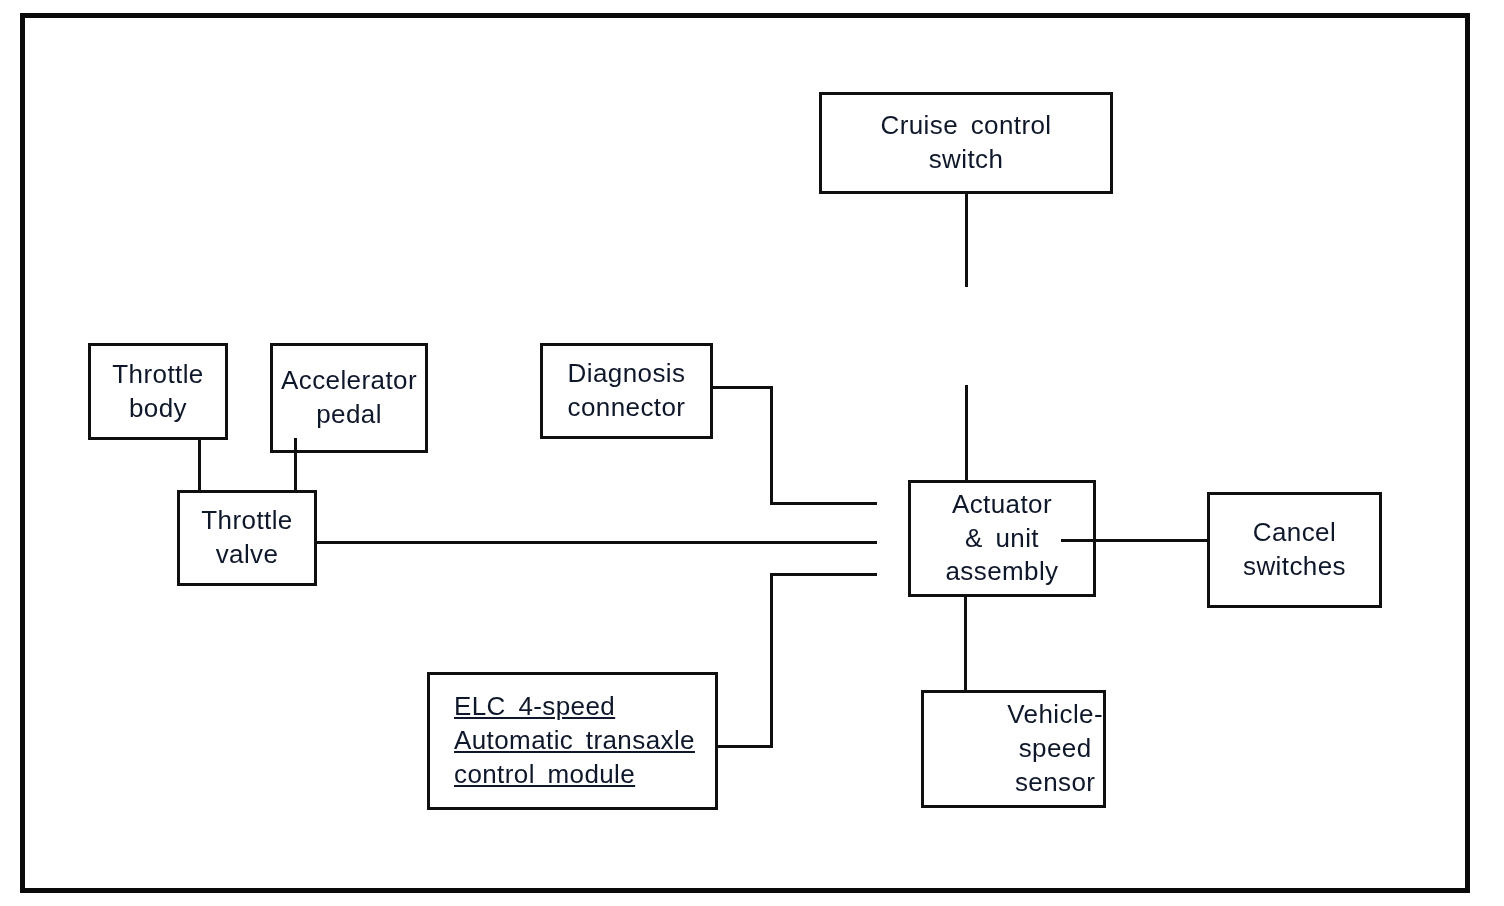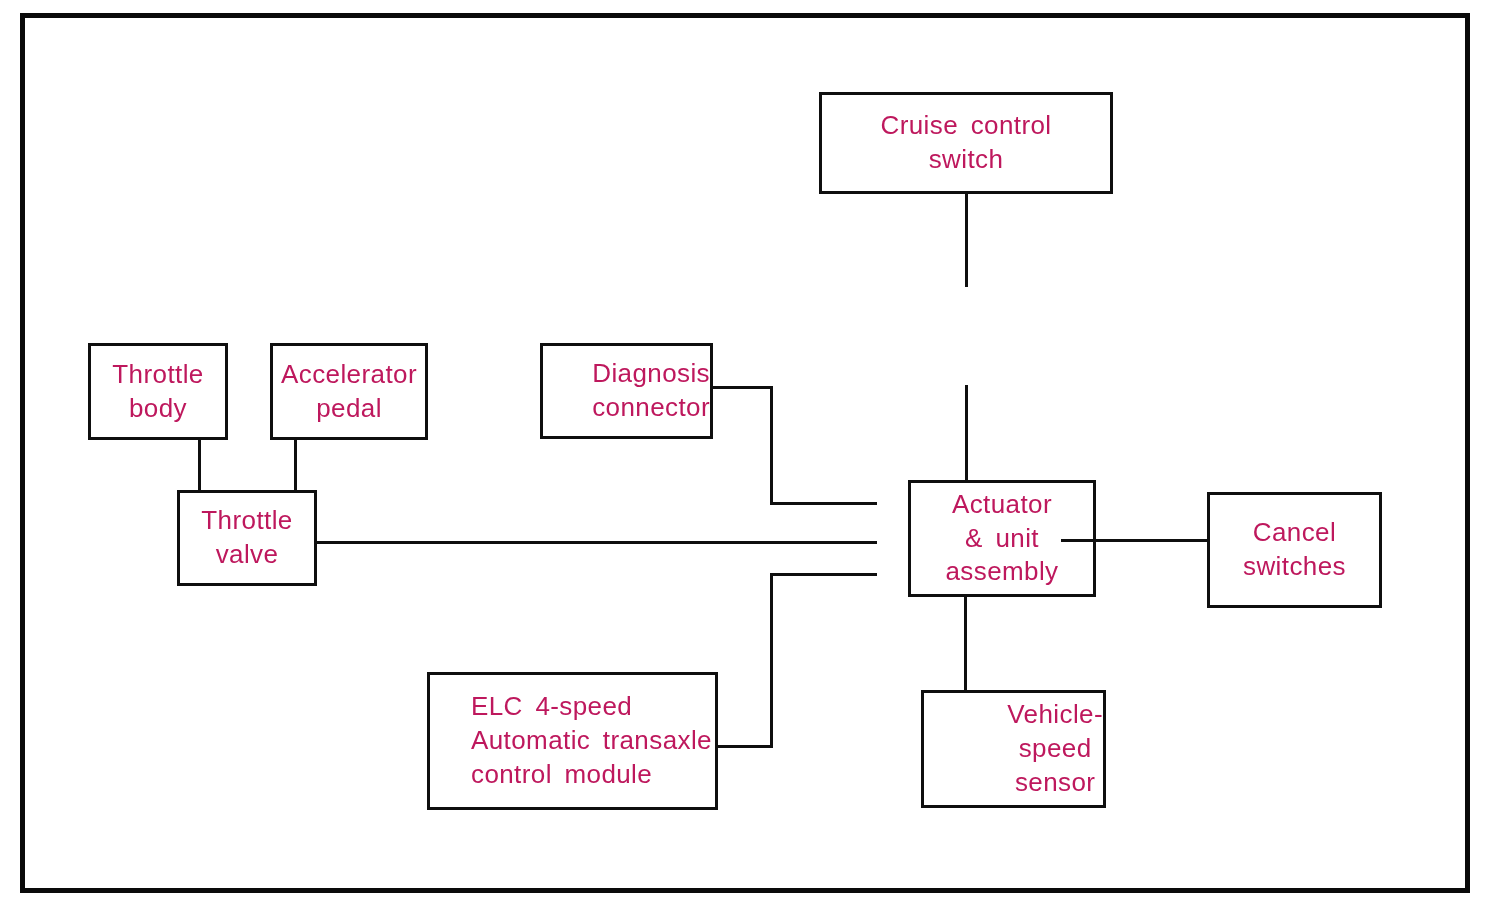--- a/index.html
+++ b/index.html
@@ -6,21 +6,21 @@
     margin: 0;
     padding: 0;
     background: #ffffff;
   }
   .canvas {
     position: relative;
     width: 1504px;
     height: 906px;
     background: #ffffff;
     font-family: "Liberation Sans", sans-serif;
-    color: #be185d;
+    color: #0f172a;
     overflow: hidden;
   }
   .frame {
     position: absolute;
     left: 20px;
     top: 13px;
     width: 1450px;
     height: 880px;
     border: 5px solid #0a0a0a;
     box-sizing: border-box;
@@ -36,35 +36,36 @@
     text-align: center;
     font-size: 26px;
     line-height: 1.3;
     letter-spacing: 0.4px;
     word-spacing: 5px;
     white-space: pre-line;
   }
   .node.left-align {
     justify-content: flex-start;
     text-align: left;
-    padding-left: 41px;
+    padding-left: 24px;
+    text-decoration: underline;
   }
   .conn {
     position: absolute;
     background: #0f0f0f;
   }
   .conn.h { height: 3px; }
   .conn.v { width: 3px; }
 
   
   #n-cruise   { left: 819px; top: 92px;  width: 294px; height: 102px; }
   #n-resume   { left: 819px; top: 285px; width: 294px; height: 102px; }
   #n-tbody    { left: 88px;  top: 343px; width: 140px; height: 97px; }
-  #n-pedal    { left: 270px; top: 343px; width: 158px; height: 97px; }
-  #n-diag     { left: 540px; top: 343px; width: 173px; height: 96px; justify-content: flex-end; }
+  #n-pedal    { left: 270px; top: 343px; width: 158px; height: 110px; }
+  #n-diag     { left: 540px; top: 343px; width: 173px; height: 96px; }
   #n-tvalve   { left: 177px; top: 490px; width: 140px; height: 96px; }
   #n-actuator { left: 875px; top: 480px; width: 188px; height: 117px; margin-left: 33px; }
   #n-cancel   { left: 1207px; top: 492px; width: 175px; height: 116px; }
   #n-elc      { left: 427px; top: 672px; width: 291px; height: 138px; }
   #n-vss      { left: 921px; top: 690px; width: 185px; height: 118px; justify-content: flex-end; }
 
   
   #c-cruise-resume   { left: 965px; top: 193px; height: 94px; }
   #c-resume-actuator { left: 965px; top: 385px; height: 97px; }
   #c-diag-h1         { left: 711px; top: 386px; width: 62px; }

